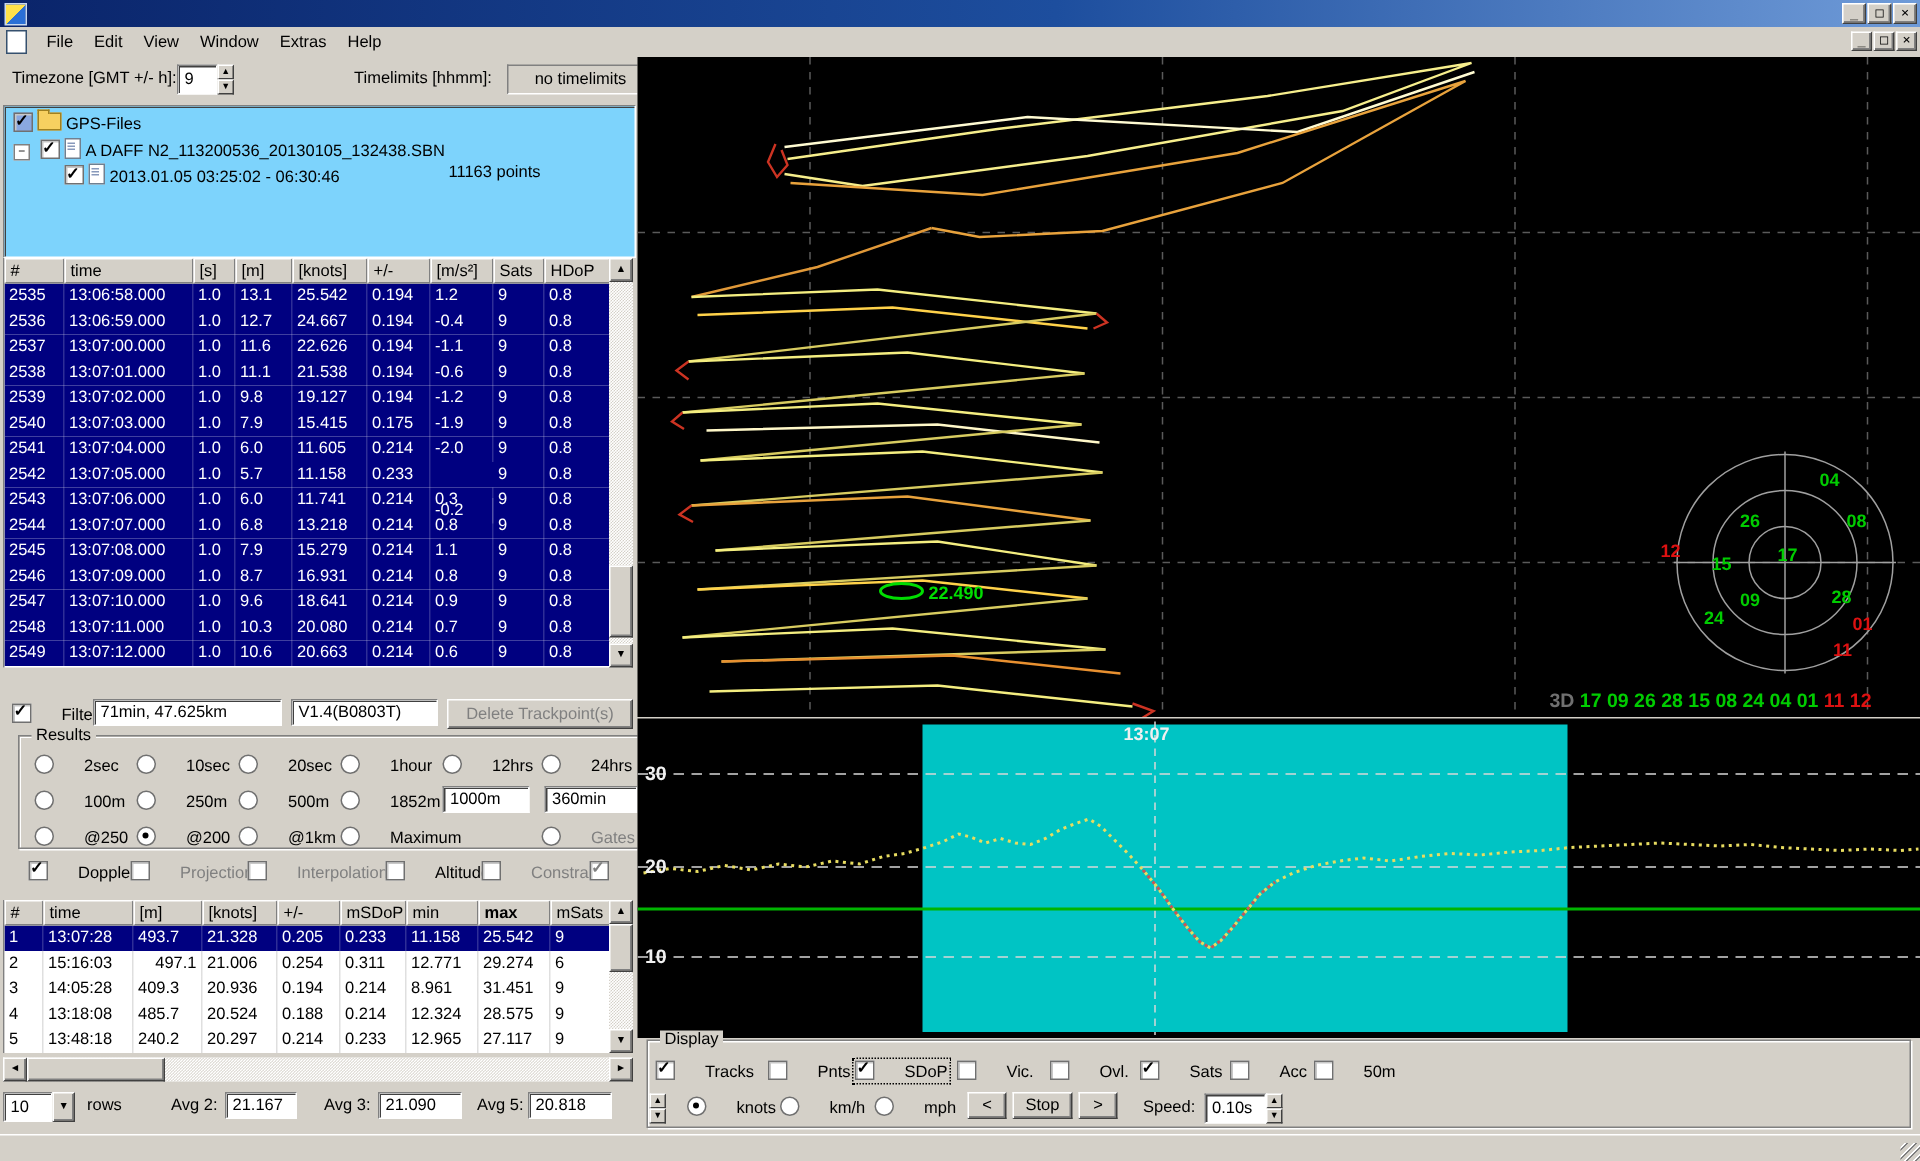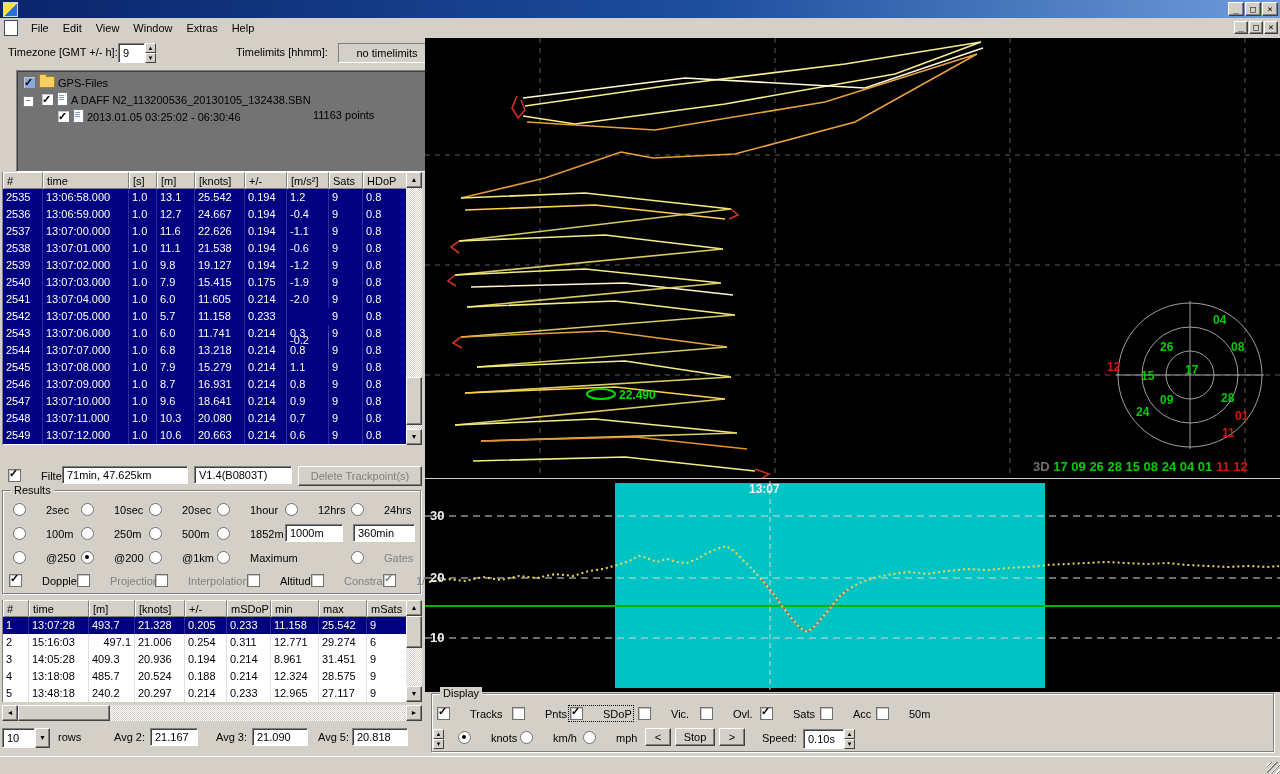--- a/index.html
+++ b/index.html
@@ -32,21 +32,21 @@
   .spinwrap{position:absolute;height:20px}
   .spinval{position:absolute;left:0;top:0;bottom:0;right:11px;background:#fff;
     border:1px solid;border-color:#808080 #fff #fff #808080;box-shadow:inset 1px 1px 0 #404040;
     line-height:18px;padding-left:4px;box-sizing:border-box}
   .spbcol{position:absolute;right:0;top:0;display:flex;flex-direction:column}
   .spb{width:11px;height:10px;font-size:6px;line-height:8px;text-align:center;background:#d4d0c8;
     border:1px solid;border-color:#fff #404040 #404040 #fff;box-sizing:border-box}
   .flatbox{position:absolute;background:#d4d0c8;border:1px solid;border-color:#808080 #fff #fff #808080;
     text-align:center;line-height:18px;height:20px;box-sizing:border-box}
   
-  .tree{position:absolute;left:16px;top:32px;width:420px;height:100px;background:#737373;
+  .tree{position:absolute;left:2px;top:32px;width:420px;height:100px;background:#7dd3fc;
     border:1px solid;border-color:#808080 #fff #fff #808080;box-shadow:inset 1px 1px 0 #404040}
   .trow{position:absolute;height:16px;line-height:16px;white-space:nowrap}
   .cb{display:inline-block;width:11px;height:11px;background:#fff;border:1px solid #707070;
     box-shadow:inset 1px 1px 0 #c8c8c8;vertical-align:-2px;position:relative}
   .cb.on::after{content:"✓";position:absolute;left:0;top:-3px;font-size:11px;font-weight:bold;color:#000}
   .cb.blue{background:#8aa8e0}
   .dis .cb.on::after{color:#808080}
   .radio{display:inline-block;width:11px;height:11px;background:#fff;border:1px solid #707070;
     border-radius:50%;vertical-align:-2px;position:relative}
   .radio.on::after{content:"";position:absolute;left:3px;top:3px;width:4px;height:4px;background:#000;border-radius:50%}
@@ -343,21 +343,21 @@
       <div class="sbtn" style="top: 0px;">▲</div>
       <div class="sbtn" style="top: 257px;">▼</div>
       <div class="sthumb" style="top: 205px; height: 48px;"></div>
     </div>
 
   <span class="ctl" style="left:8px;top:431px"><span class="cb on"></span><span class="clab">Filters</span></span>
   <span class="inputbox" style="left:62px;top:428px;width:126px">71min, 47.625km</span>
   <span class="inputbox" style="left:194px;top:428px;width:98px">V1.4(B0803T)</span>
   <span class="btn dis" style="left:298px;top:428px;width:124px;height:20px;line-height:18px">Delete Trackpoint(s)</span>
 
-  <div class="groupbox" id="results-group" style="left:2px;top:452px;width:419px;height:104px">
+  <div class="groupbox" id="results-group" style="left:12px;top:452px;width:419px;height:76px">
     <span class="gtitle">Results</span>
     <div id="results-inner" style="position:absolute;left:0;top:0;right:0;bottom:0">
         <span class="ctl" style="left: 10px; top: 12px;"><span class="radio"></span><span class="clab">2sec</span></span>
         <span class="ctl" style="left: 78px; top: 12px;"><span class="radio"></span><span class="clab">10sec</span></span>
         <span class="ctl" style="left: 146px; top: 12px;"><span class="radio"></span><span class="clab">20sec</span></span>
         <span class="ctl" style="left: 214px; top: 12px;"><span class="radio"></span><span class="clab">1hour</span></span>
         <span class="ctl" style="left: 282px; top: 12px;"><span class="radio"></span><span class="clab">12hrs</span></span>
         <span class="ctl" style="left: 348px; top: 12px;"><span class="radio"></span><span class="clab">24hrs</span></span>
         <span class="ctl" style="left: 10px; top: 36px;"><span class="radio"></span><span class="clab">100m</span></span>
         <span class="ctl" style="left: 78px; top: 36px;"><span class="radio"></span><span class="clab">250m</span></span>
@@ -381,21 +381,21 @@
 
   <div class="grid" id="results-grid">
       <div class="grow hdr">
         <div class="gc" style="width: 26px;">#</div>
         <div class="gc" style="width: 60px;">time</div>
         <div class="gc" style="width: 46px;">[m]</div>
         <div class="gc" style="width: 50px;">[knots]</div>
         <div class="gc" style="width: 42px;">+/-</div>
         <div class="gc" style="width: 44px;">mSDoP</div>
         <div class="gc" style="width: 48px;">min</div>
-        <div class="gc" style="width: 48px;">max</div>
+        <div class="gc" style="width: 48px; font-weight: bold;">max</div>
         <div class="gc" style="width: 40px;">mSats</div>
       </div>
       <div class="grow sel">
         <div class="gc" style="width: 26px;">1</div>
         <div class="gc" style="width: 60px;">13:07:28</div>
         <div class="gc" style="width: 46px;">493.7</div>
         <div class="gc" style="width: 50px;">21.328</div>
         <div class="gc" style="width: 42px;">0.205</div>
         <div class="gc" style="width: 44px;">0.233</div>
         <div class="gc" style="width: 48px;">11.158</div>

